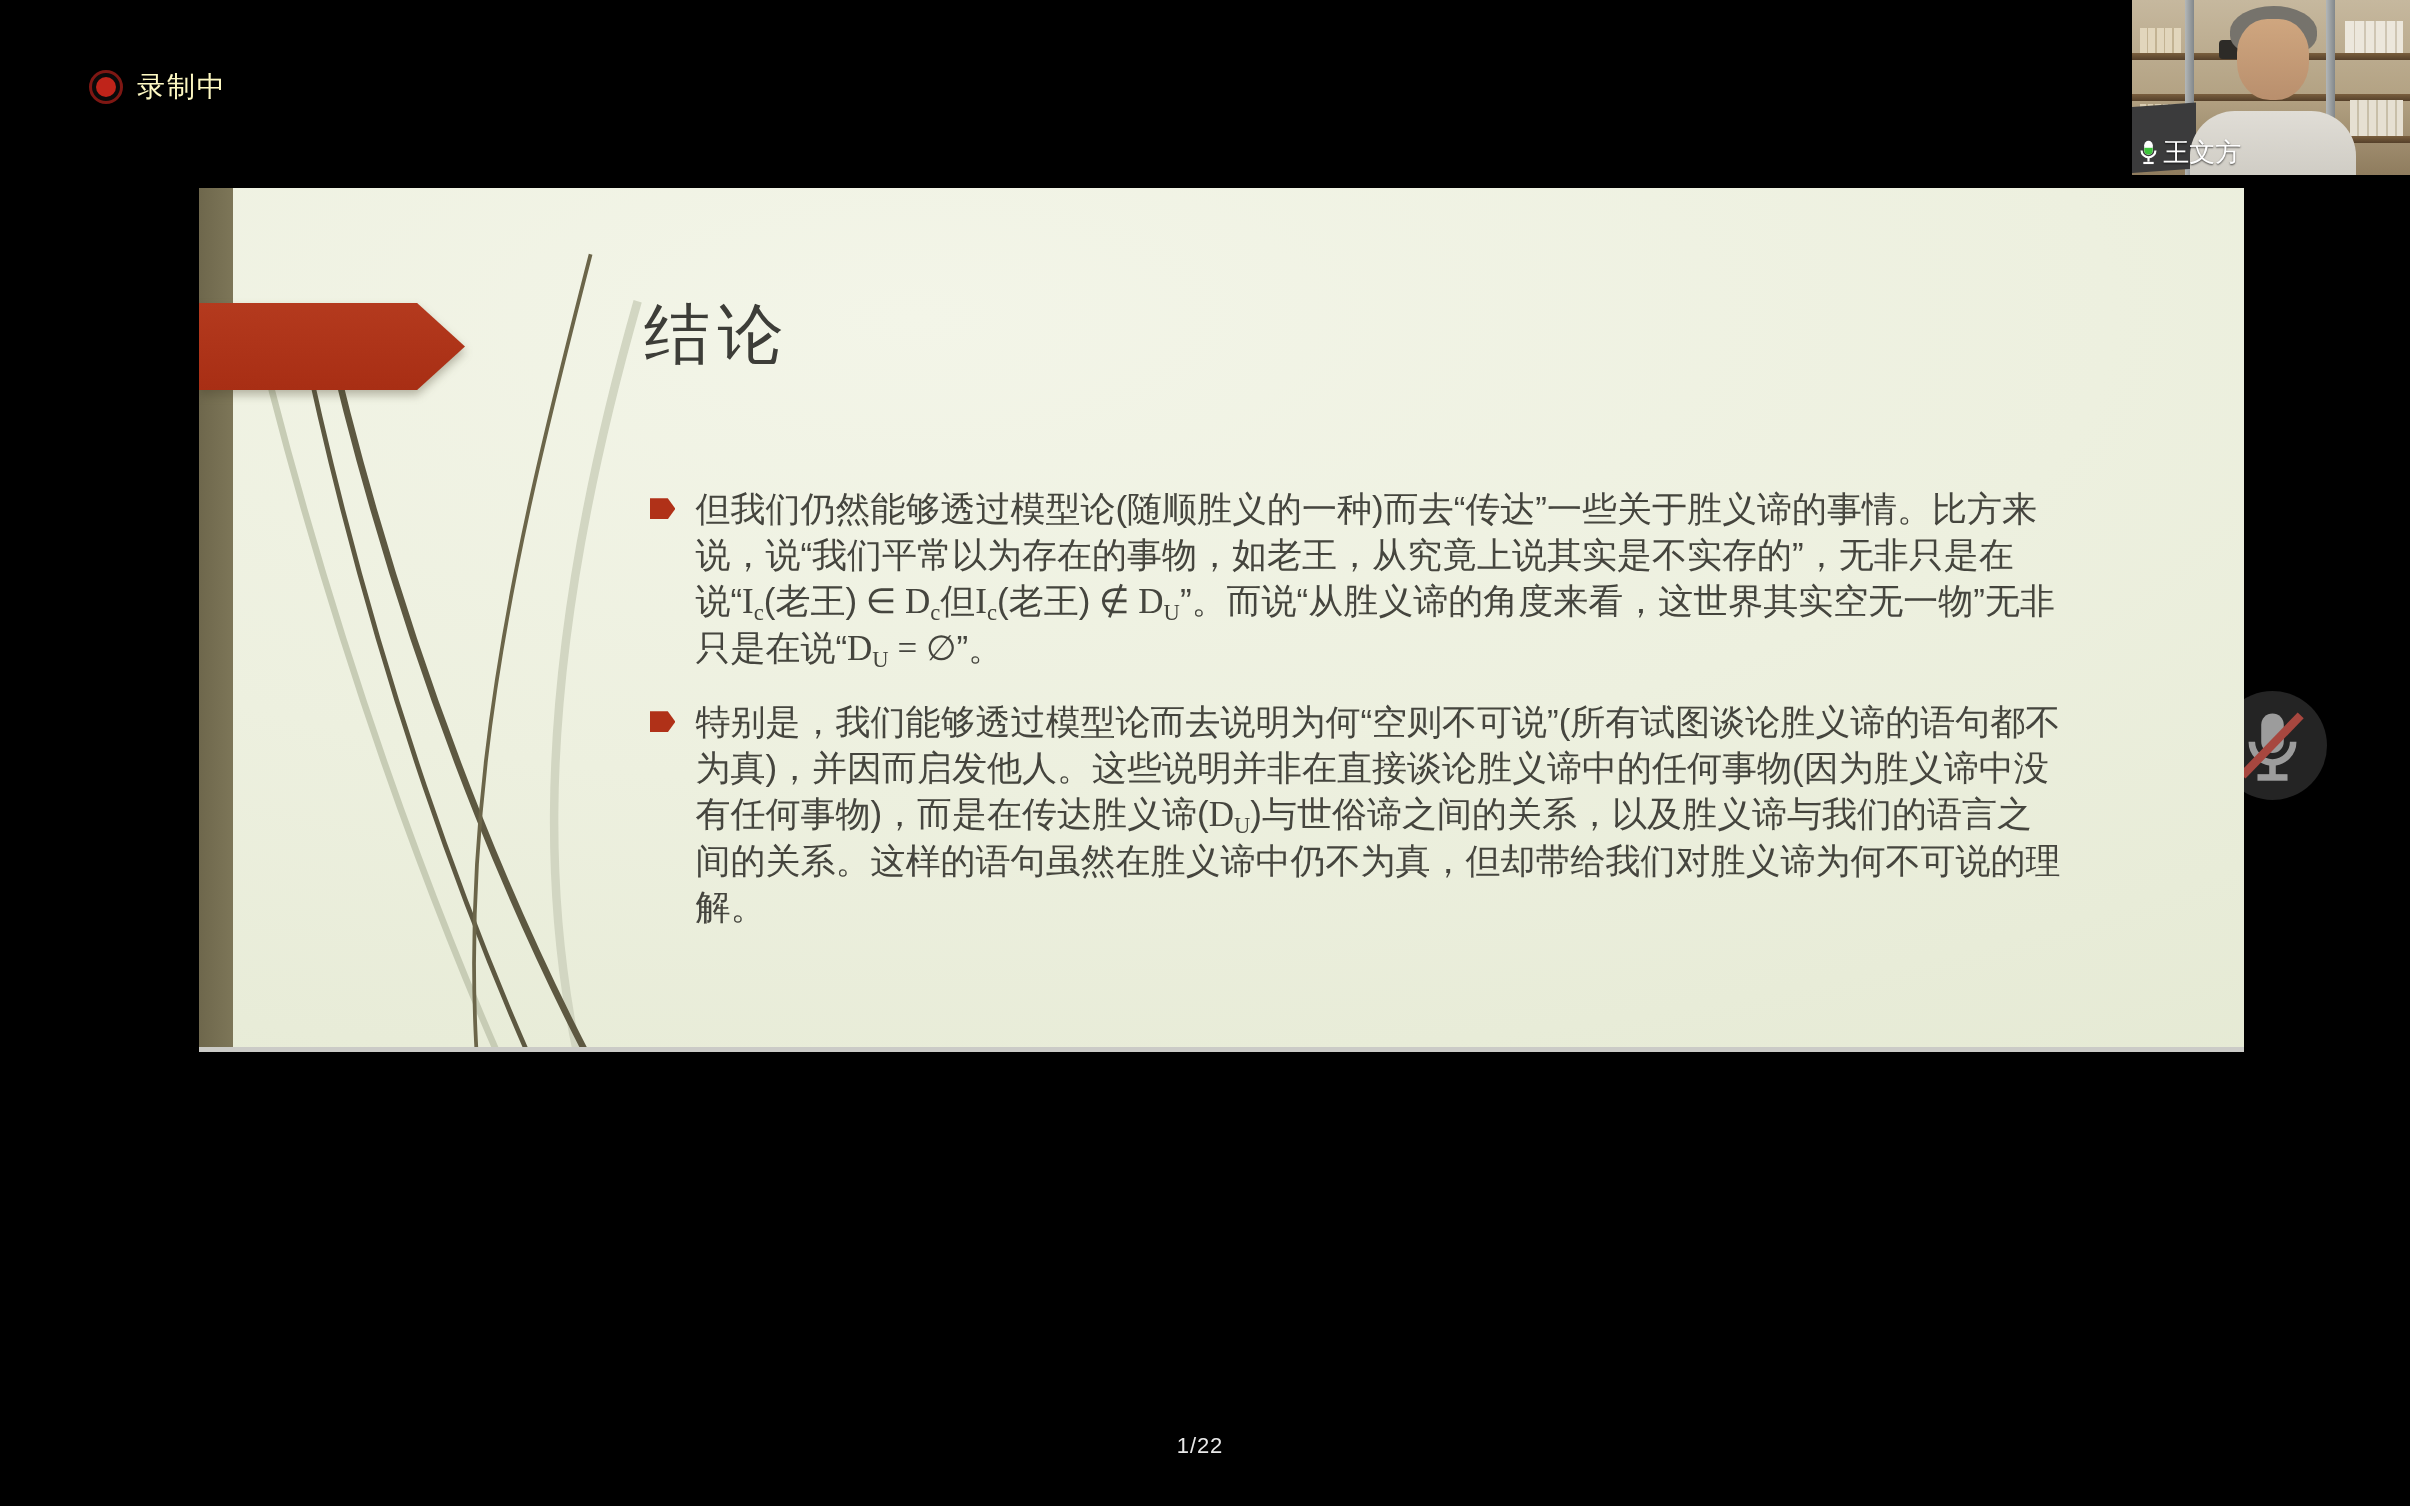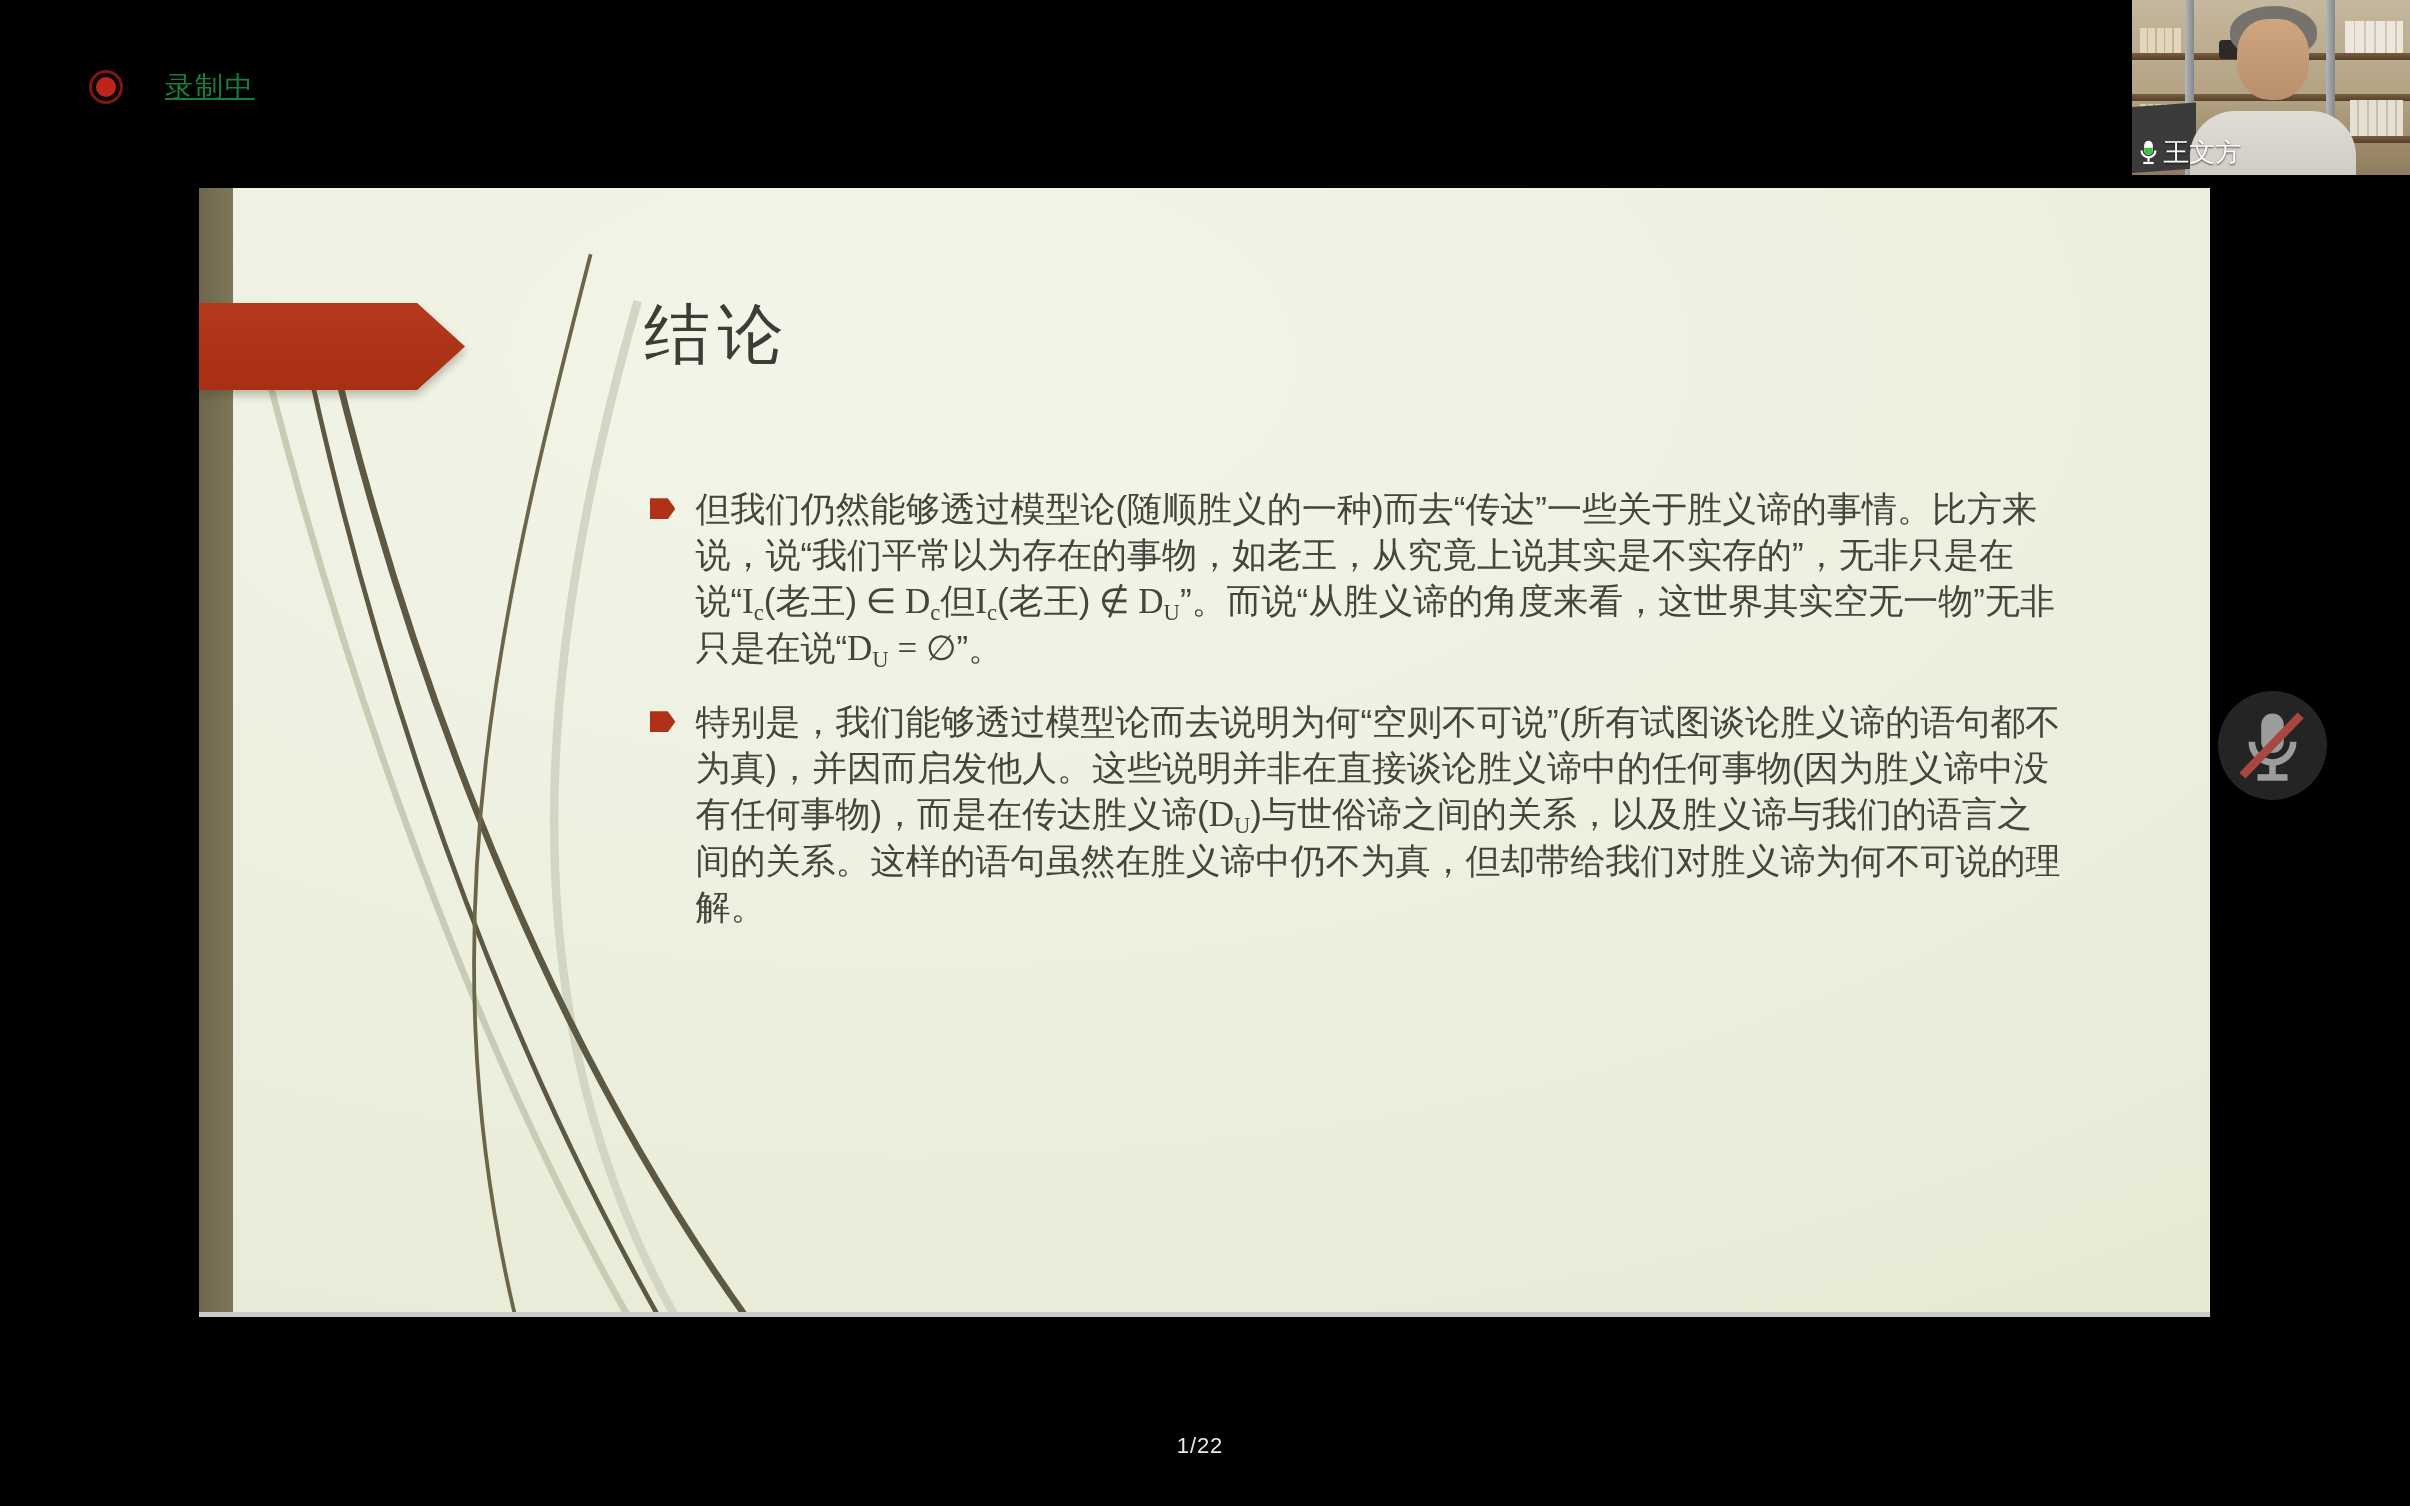--- a/index.html
+++ b/index.html
@@ -3,43 +3,43 @@
 <meta charset="utf-8">
 <style>
   html,body{margin:0;padding:0;background:#000;}
   .stage{position:relative;width:2411px;height:1507px;background:#000;overflow:hidden;
          font-family:"Liberation Sans",sans-serif;}
 
   
   .rec{position:absolute;left:89px;top:68px;display:flex;align-items:center;}
   .rec-dot{position:relative;width:28px;height:28px;border-radius:50%;border:3.8px solid #7e1713;background:#0a0a0a;}
   .rec-dot i{position:absolute;inset:3.8px;border-radius:50%;background:#bf241a;}
-  .rec-label{margin-left:42px;color:#15803d;font-size:28px;letter-spacing:1.9px;text-decoration:underline;}
+  .rec-label{margin-left:14px;color:#fef9c3;font-size:28px;letter-spacing:1.9px;}
 
   
   .video{position:absolute;left:2132px;top:0;width:279px;height:175px;overflow:hidden;
          background:linear-gradient(180deg,#c6b89e 0%,#b3a283 55%,#8f7c5e 100%);}
   .shelf{position:absolute;left:0;width:100%;height:6.6px;background:linear-gradient(180deg,#7a5f3e,#55402a);}
   .post{position:absolute;top:0;width:8.5px;height:100%;background:linear-gradient(90deg,#b3b7b8,#82878a);}
   .books{position:absolute;}
   .clock{position:absolute;left:87px;top:40px;width:24.5px;height:19px;background:#2d2b27;border-radius:3.8px;}
   .tv{position:absolute;left:-5.6px;top:105px;width:70px;height:66px;background:#3b3b3c;transform:skewY(-4deg);}
   .hair{position:absolute;left:98px;top:5.6px;width:87px;height:51px;background:#76736c;border-radius:50% 50% 42% 42%;}
   .face{position:absolute;left:105px;top:19px;width:72px;height:81px;background:linear-gradient(180deg,#cfa67f,#b98f6d);border-radius:42% 42% 46% 46%;}
   .torso{position:absolute;left:58px;top:111px;width:166px;height:66px;background:linear-gradient(180deg,#e0ddd6,#cfccc4);border-radius:45px 45px 0 0;}
   .badge{position:absolute;left:5.6px;bottom:4.7px;display:flex;align-items:center;gap:4.7px;}
   .badge span{color:#fff;font-size:26px;text-shadow:0 0.9px 1.9px rgba(0,0,0,.7);}
 
   
   .mute-btn{position:absolute;left:2218px;top:691px;width:109px;height:109px;border-radius:50%;
             background:#242424;border:none;padding:0;cursor:pointer;}
 
   
-  .slide{position:absolute;left:199px;top:188px;width:2011px;height:1129px;overflow:hidden;
-         background:radial-gradient(130% 120% at 35% 15%,#f3f5e8 0%,#edf0df 45%,#e3e8d1 100%);}
+  .slide{position:absolute;left:199px;top:188px;width:2011px;height:864px;overflow:hidden;
+         background:radial-gradient(130% 120% at 35% 15%,#f3f5e8 0%,#edf0df 45%,#e3e8d1 100%);padding-left:34px;}
   .slide-bar{position:absolute;left:0;top:0;width:34px;height:100%;background:linear-gradient(90deg,#6e674c,#7d7658);}
   .slide-edge{position:absolute;left:0;bottom:0;width:100%;height:4.7px;background:#cbcbc7;}
   .grass{position:absolute;left:34px;top:0;}
 
   .banner{position:absolute;left:0;top:115px;width:266px;height:87px;filter:drop-shadow(0 5.6px 4.7px rgba(70,64,40,.35));}
   .banner i{display:block;width:100%;height:100%;background:linear-gradient(180deg,#b43a1e 0%,#a82e14 100%);
             clip-path:polygon(0 0,82% 0,100% 50%,82% 100%,0 100%);}
 
   .slide-title{position:absolute;left:445px;top:102px;font-size:66px;color:#3d3d38;letter-spacing:7.5px;}
 

